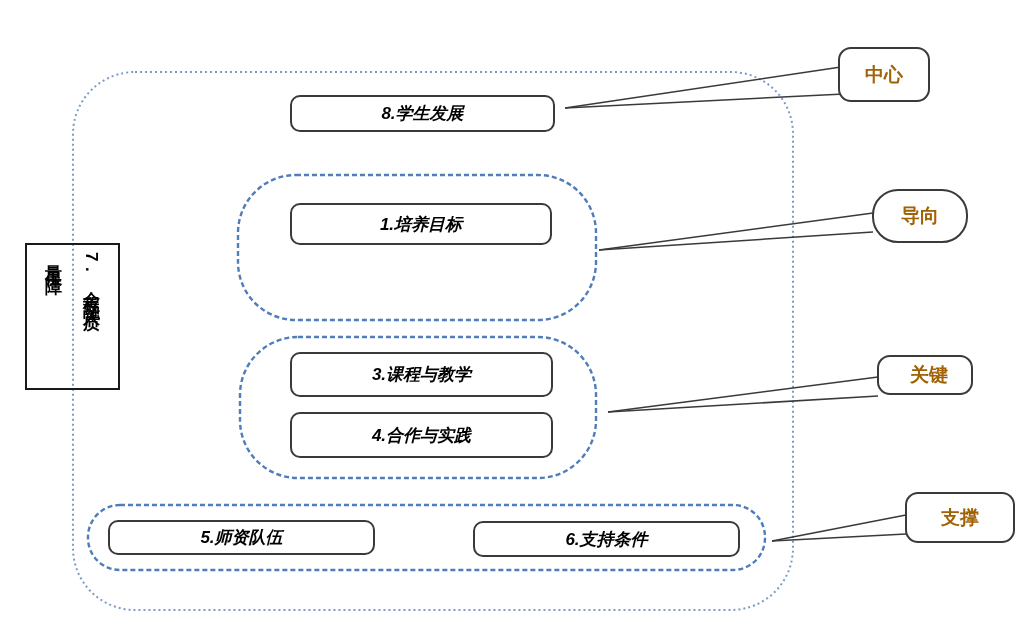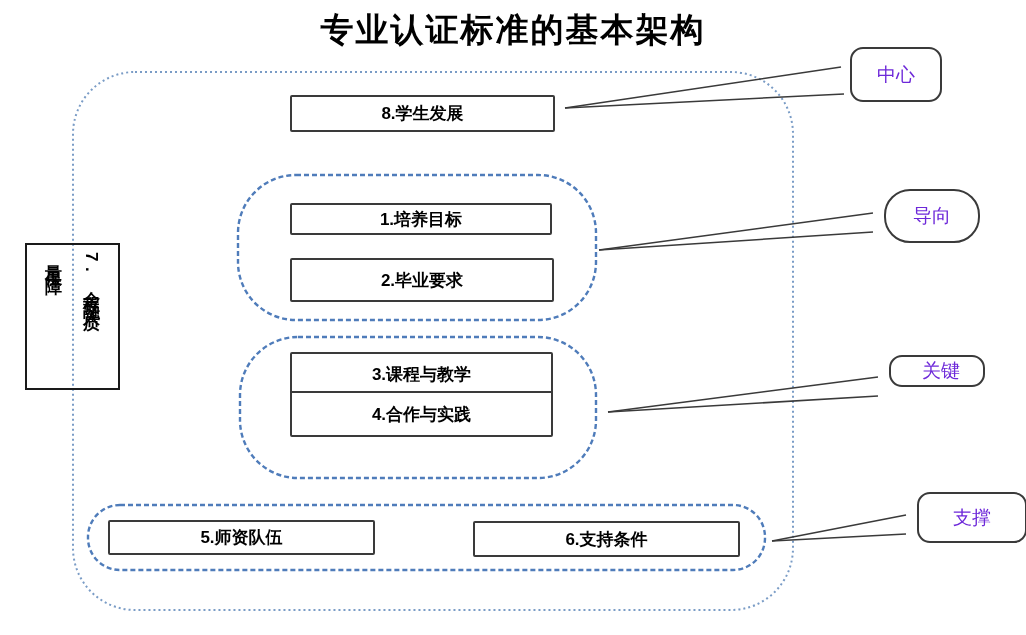--- a/index.html
+++ b/index.html
@@ -8,57 +8,56 @@
     position:relative; width:1026px; height:635px; background:#ffffff;
     font-family:"Liberation Sans", sans-serif; overflow:hidden;
   }
   .title {
     position:absolute; top:8px; left:0; width:100%;
     text-align:center; font-family:"Liberation Serif", serif;
     font-size:33px; font-weight:600; letter-spacing:2px; color:#000;
   }
   svg.overlay { position:absolute; left:0; top:0; width:1026px; height:635px; }
   .box {
-    position:absolute; border:2px solid #3a3a3a; border-radius:2px;
+    position:absolute; border:2px solid #3a3a3a; border-radius:10px;
     background:#ffffff; display:flex; align-items:center; justify-content:center;
-    font-weight:bold; font-size:17px; color:#000; white-space:nowrap;
+    font-weight:bold; font-size:17px; color:#000; white-space:nowrap;font-style:italic;
   }
   .box8 { left:290px; top:95px;  width:265px; height:37px; }
-  .box1 { left:290px; top:203px; width:262px; height:32px; }
+  .box1 { left:290px; top:203px; width:262px; height:42px; }
   .box2 { left:290px; top:258px; width:264px; height:44px; }
   .box3 { left:290px; top:352px; width:263px; height:45px; }
-  .box4 { left:290px; top:391px; width:263px; height:46px; }
+  .box4 { left:290px; top:412px; width:263px; height:46px; }
   .box5 { left:108px; top:520px; width:267px; height:35px; }
   .box6 { left:473px; top:521px; width:267px; height:36px; }
   .quality {
     position:absolute; left:25px; top:243px; width:95px; height:147px;
     border:2px solid #1a1a1a; background:transparent;
     display:flex; flex-direction:row-reverse; justify-content:space-evenly;
     align-items:flex-start; padding-top:7px;
   }
   .vcol {
     writing-mode:vertical-rl; text-orientation:mixed;
     font-weight:bold; font-size:17px; letter-spacing:0.33em; color:#000;
   }
   .callout {
     position:absolute; border:2px solid #3a3a3a; border-radius:13px;
     background:#ffffff; display:flex; align-items:center; justify-content:center;
-    font-weight:normal; font-size:19px; color:#6d28d9;margin-left:12px;
+    font-weight:bold; font-size:19px; color:#a16207;
   }
   .callout-center      { left:838px; top:47px;  width:92px; height:55px; }
   .callout-orientation { left:872px; top:189px; width:96px; height:54px;border-radius:26px; }
-  .callout-key         { left:877px; top:355px; width:96px; height:32px;padding-left:8px; }
+  .callout-key         { left:877px; top:355px; width:96px; height:40px;padding-left:8px; }
   .callout-support     { left:905px; top:492px; width:110px; height:51px; }
 </style>
 </head>
 <body>
 
 <div class="canvas">
 
-  <div class="title">专业认证标准的基本架构</div>
 
   <svg class="overlay" viewBox="0 0 1026 635" xmlns="http://www.w3.org/2000/svg">
 
     <rect x="73" y="72" width="720" height="538" rx="62" ry="62" fill="none" stroke="#7a9cc6" stroke-width="2" stroke-dasharray="2 3"></rect>
 
     <rect x="238" y="175" width="358" height="145" rx="58" ry="58" fill="none" stroke="#4f7cba" stroke-width="2.4" stroke-dasharray="5 3"></rect>
 
     <rect x="240" y="337" width="356" height="141" rx="58" ry="58" fill="none" stroke="#4f7cba" stroke-width="2.4" stroke-dasharray="5 3"></rect>
 
     <rect x="88" y="505" width="677" height="65" rx="32" ry="32" fill="none" stroke="#4f7cba" stroke-width="2.4" stroke-dasharray="5 3"></rect>
@@ -71,21 +70,20 @@
       <line x1="608" y1="412" x2="878" y2="377"></line>
       <line x1="608" y1="412" x2="878" y2="396"></line>
       <line x1="772" y1="541" x2="906" y2="515"></line>
       <line x1="772" y1="541" x2="906" y2="534"></line>
     </g>
   </svg>
 
   <div class="box box8">8.学生发展</div>
 
   <div class="box box1">1.培养目标</div>
-  <div class="box box2">2.毕业要求</div>
 
   <div class="box box3">3.课程与教学</div>
   <div class="box box4">4.合作与实践</div>
 
   <div class="box box5">5.师资队伍</div>
   <div class="box box6">6.支持条件</div>
 
   <div class="quality">
     <span class="vcol">7.全程融入质</span>
     <span class="vcol">量保障</span>

